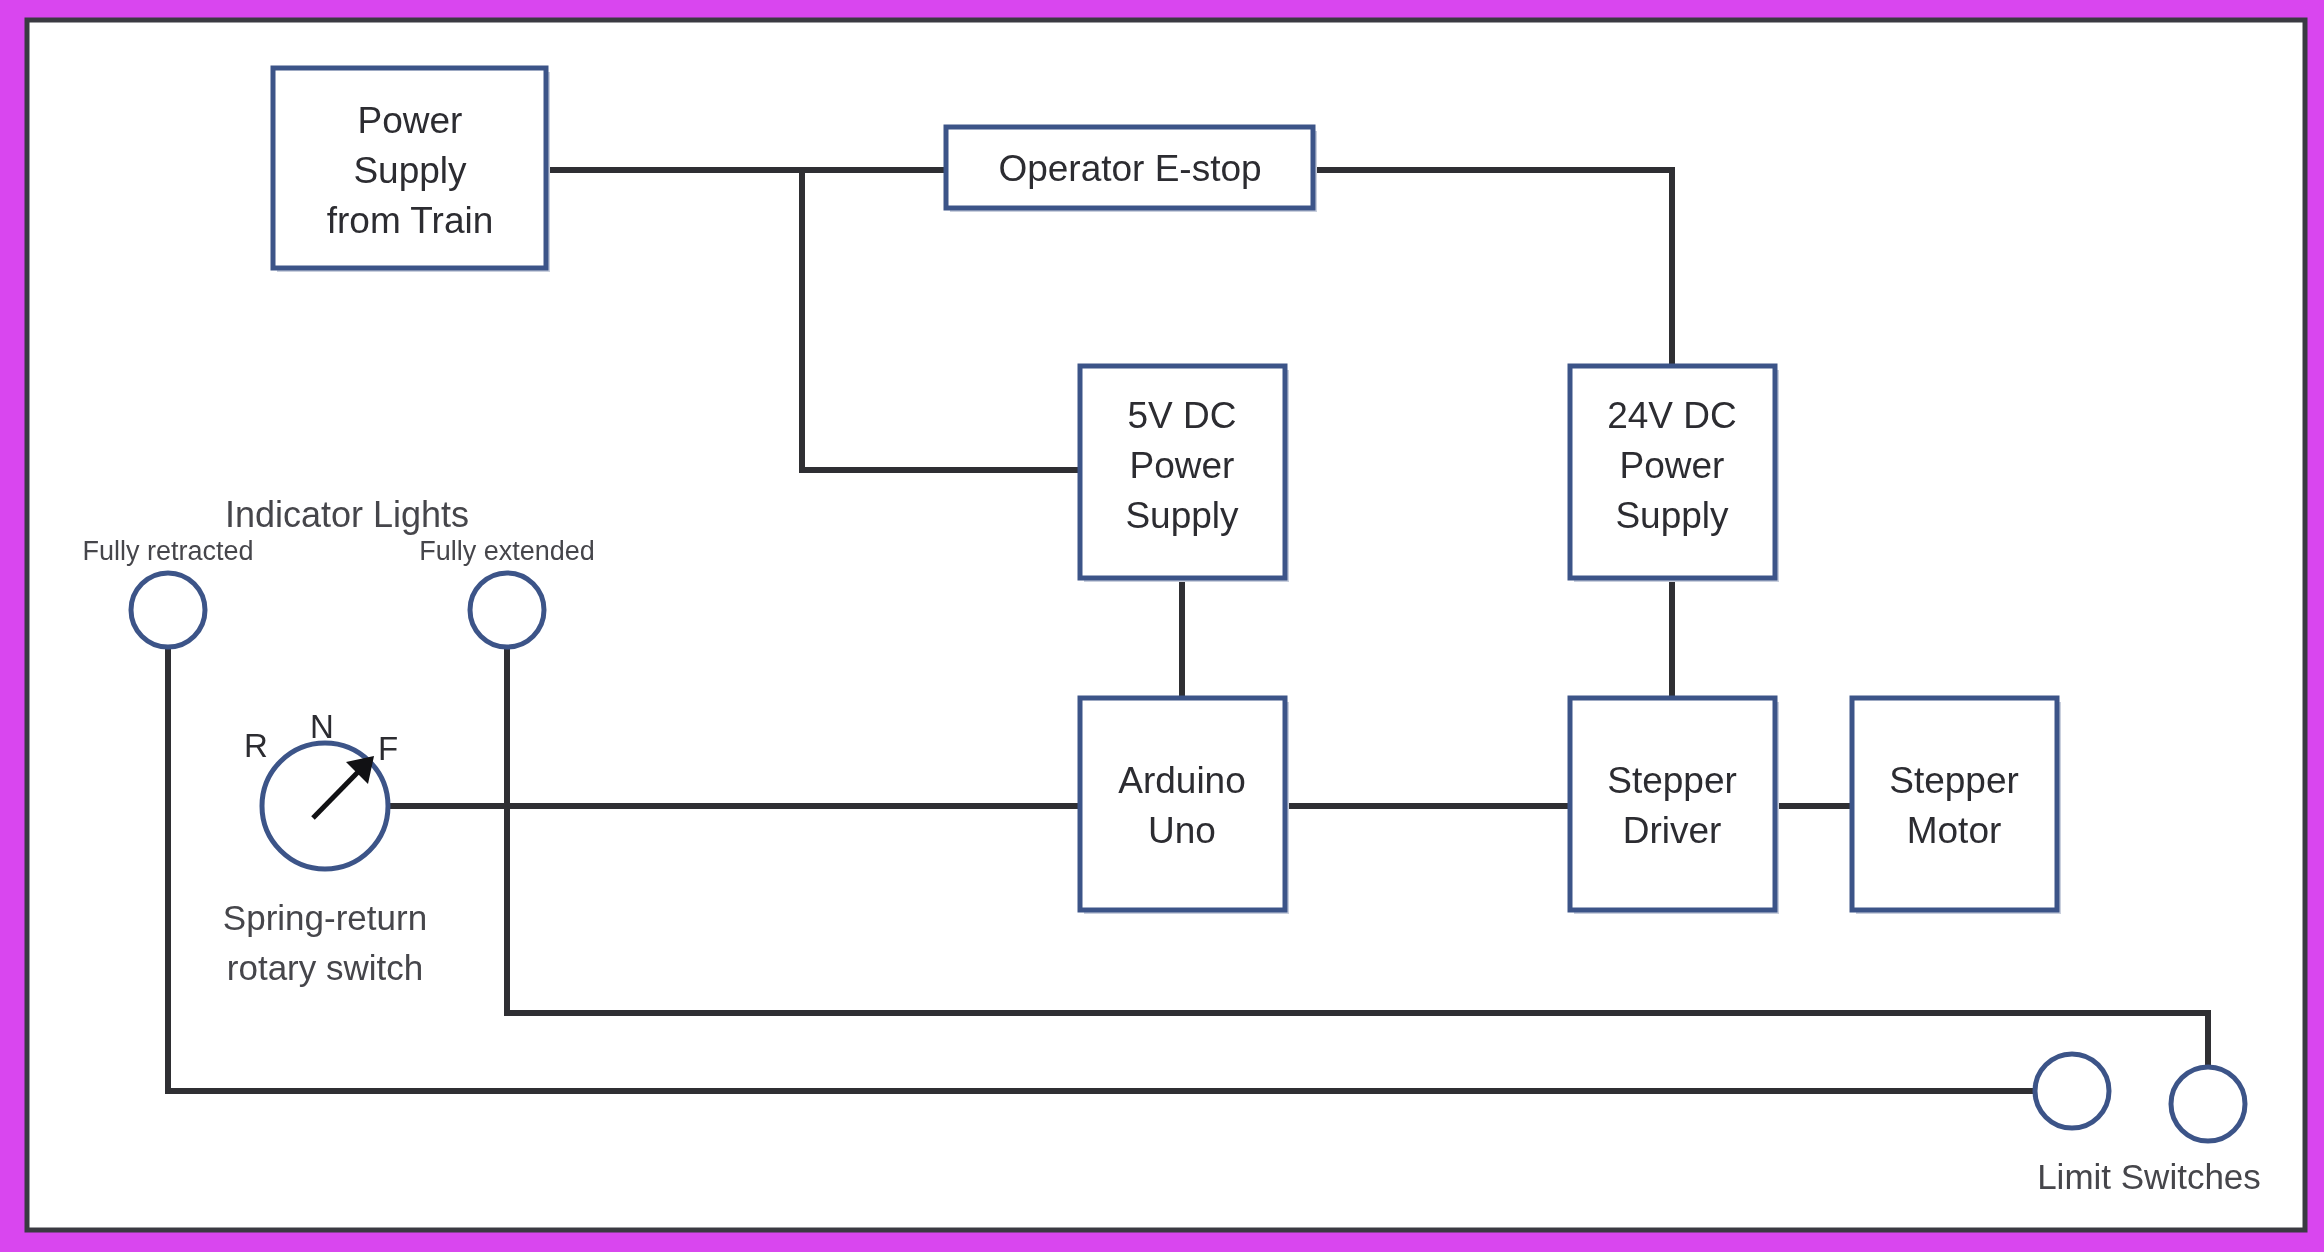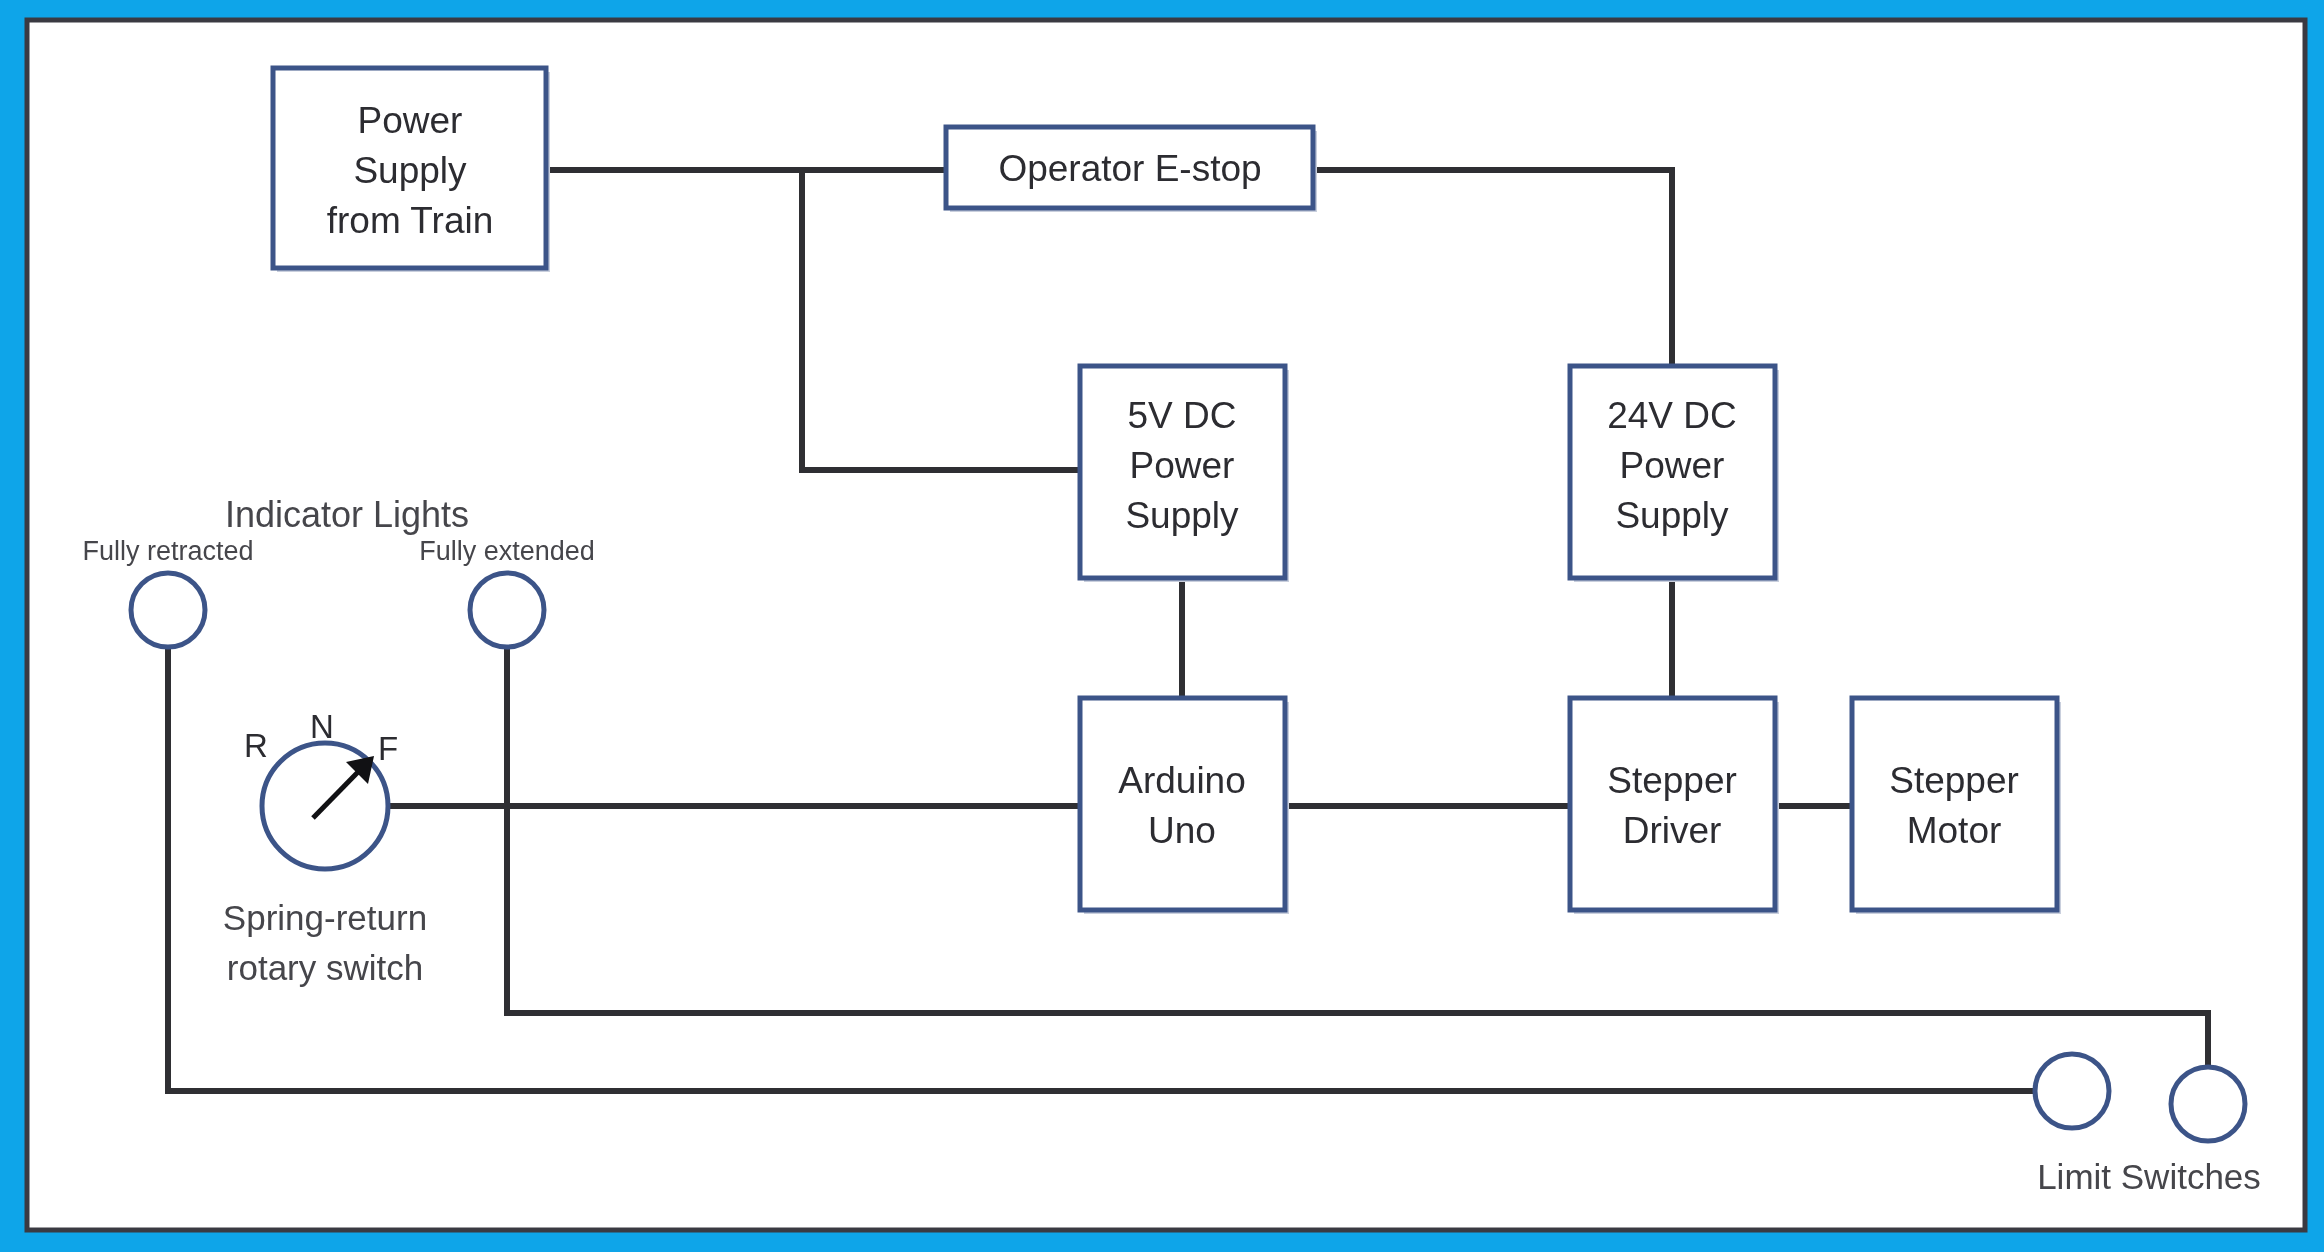--- a/index.html
+++ b/index.html
@@ -7,21 +7,21 @@
     padding: 0;
     background: #ffffff;
   }
   body {
     font-family: "Liberation Sans", sans-serif;
   }
   #stage {
     position: relative;
     width: 2324px;
     height: 1252px;
-    background: #0ea5e9;
+    background: #d946ef;
     overflow: hidden;
   }
   svg#diagram {
     display: block;
     width: 2324px;
     height: 1252px;
   }
   .frame {
     fill: #ffffff;
     stroke: #3a3a42;

